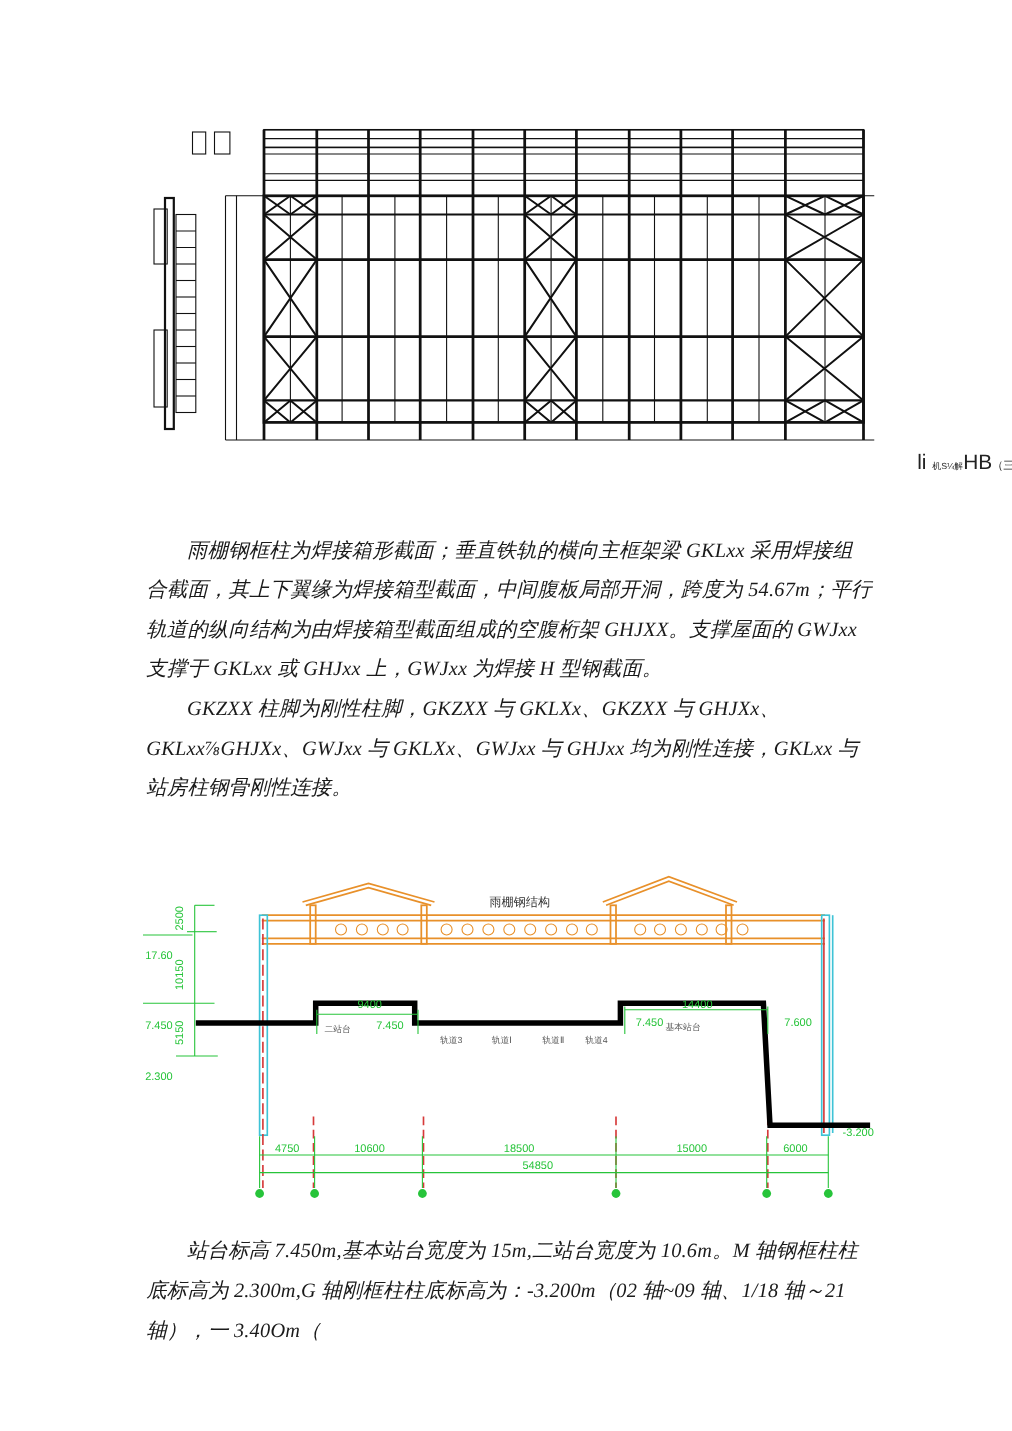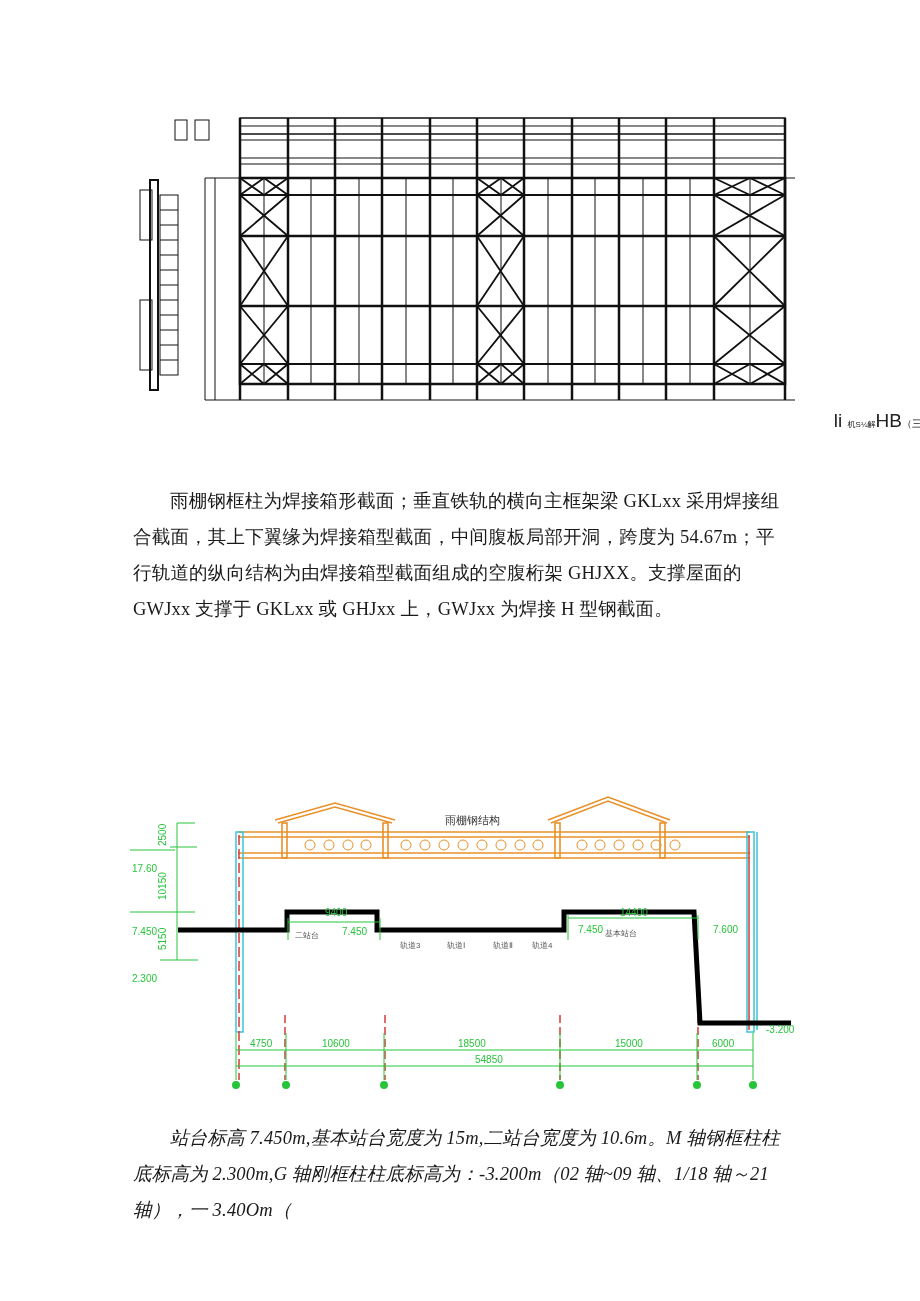--- a/index.html
+++ b/index.html
@@ -90,22 +90,23 @@
     <rect x="45" y="20" width="12" height="20" stroke-width="1"></rect>
     <rect x="65" y="20" width="14" height="20" stroke-width="1"></rect>
   </g>
 </svg>
 
 <div class="caption">
   <span>li</span>
   <span class="small">机S¼解</span><span>HB</span><span class="tiny">（三）</span>
 </div>
 
-<div class="para" style="top:483px;">
+<div class="para" style="top:483px;font-style:italic;">
   <p>雨棚钢框柱为焊接箱形截面；垂直铁轨的横向主框架梁 GKLxx 采用焊接组合截面，其上下翼缘为焊接箱型截面，中间腹板局部开洞，跨度为 54.67m；平行轨道的纵向结构为由焊接箱型截面组成的空腹桁架 GHJXX。支撑屋面的 GWJxx 支撑于 GKLxx 或 GHJxx 上，GWJxx 为焊接 H 型钢截面。</p>
+  <p>GKZXX 柱脚为刚性柱脚，GKZXX 与 GKLXx、GKZXX 与 GHJXx、GKLxx⅞GHJXx、GWJxx 与 GKLXx、GWJxx 与 GHJxx 均为刚性连接，GKLxx 与站房柱钢骨刚性连接。</p>
 </div>
 
 <svg class="fig" style="left:130px; top:790px;" width="670" height="300" viewBox="0 0 670 300">
 
   <g stroke="#e8902a" fill="none" stroke-width="1.6">
     <path d="M145 30 L205 13 L265 30"></path>
       <path d="M148 33 L205 17 L262 33"></path>
     <path d="M418 30 L478 7 L540 30"></path>
       <path d="M421 33 L478 11 L537 33"></path>
     <line x1="108" y1="42" x2="620" y2="42"></line>

